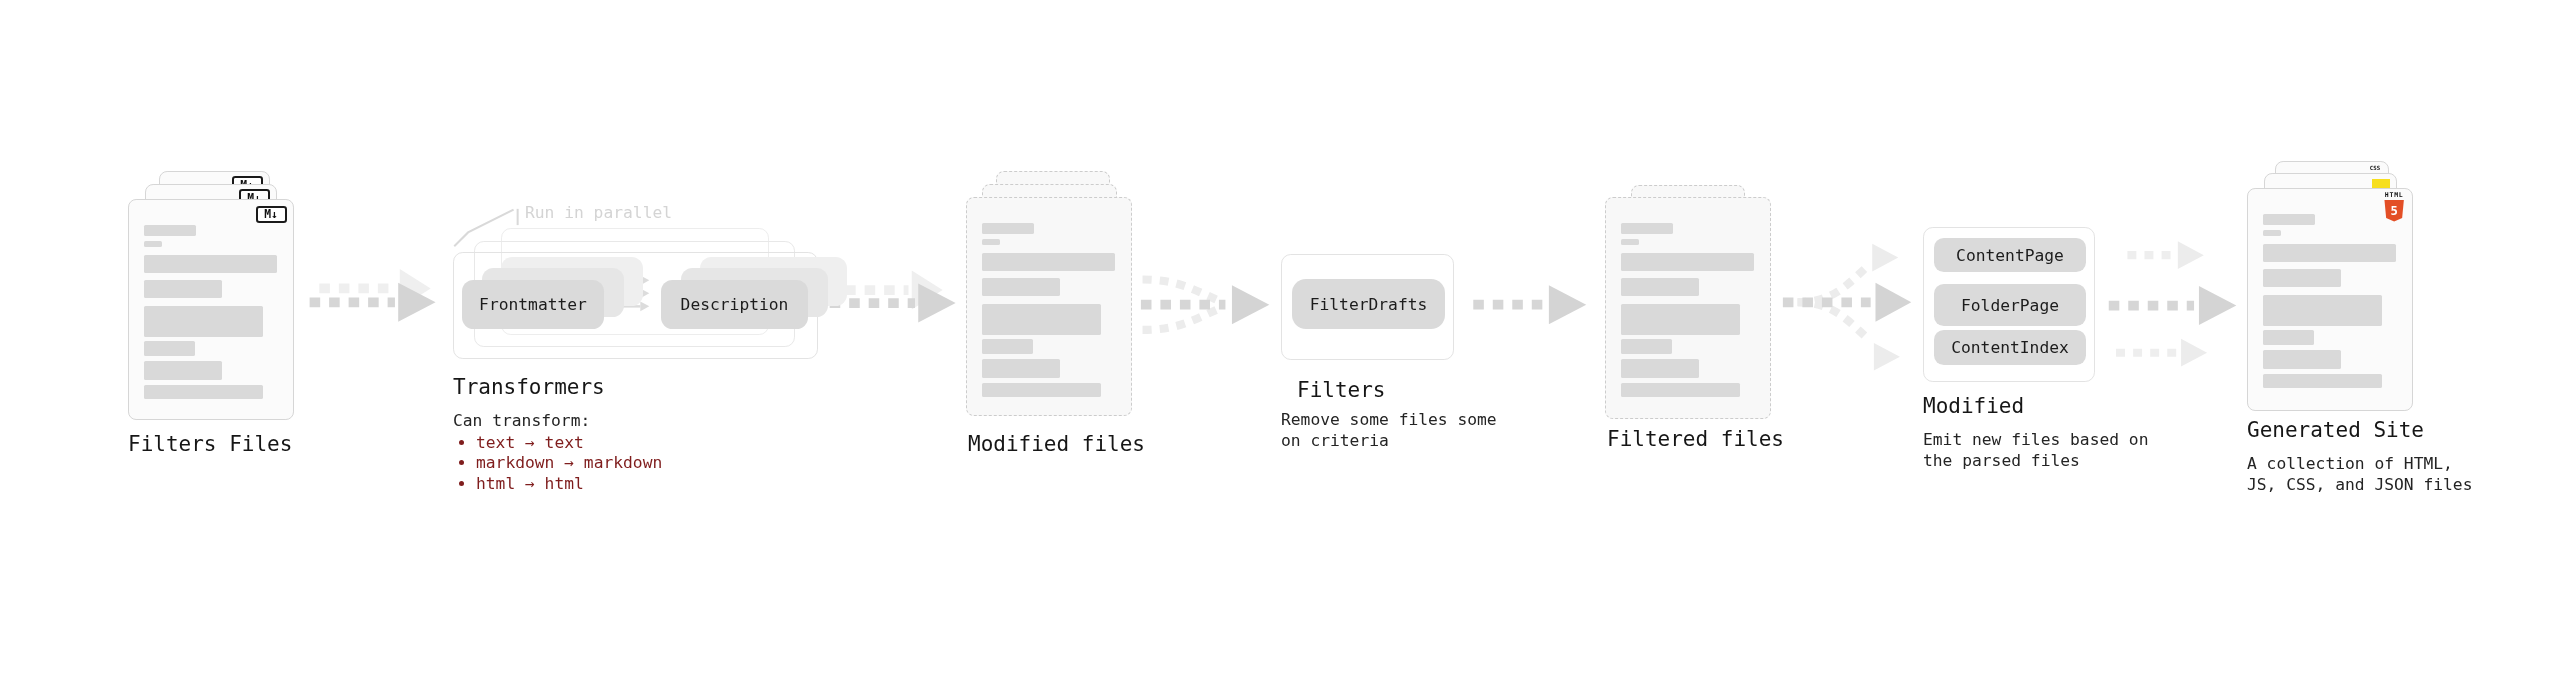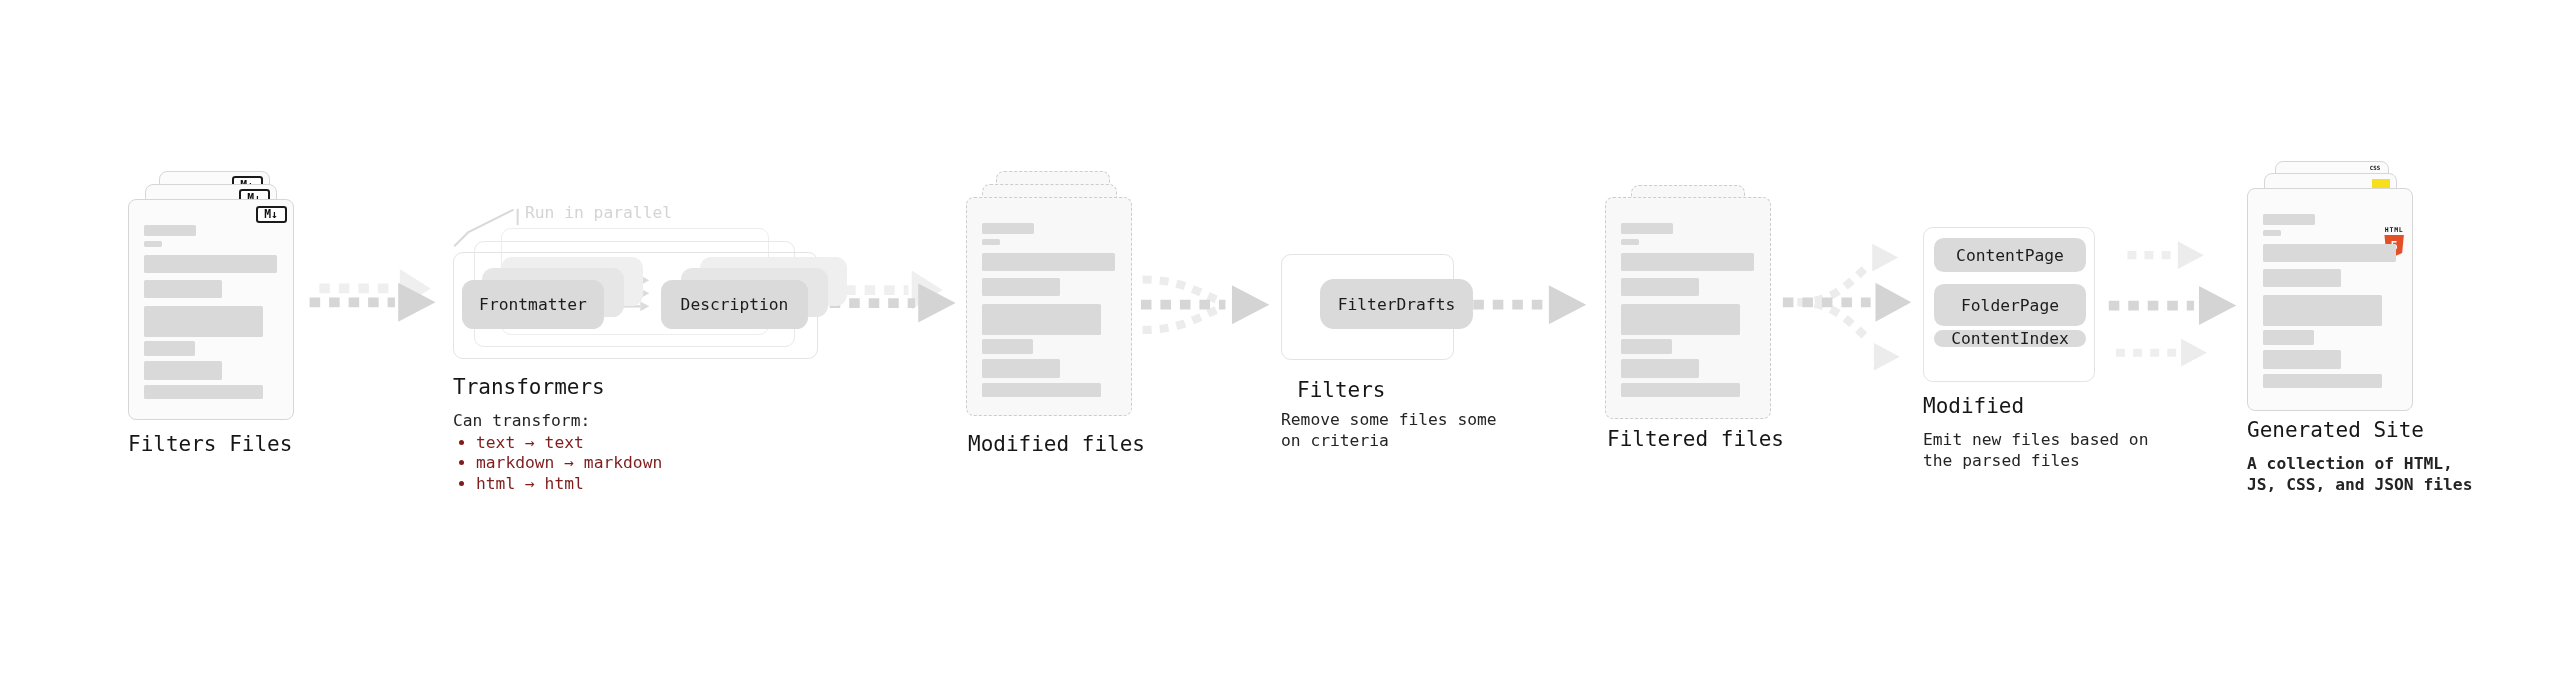--- a/index.html
+++ b/index.html
@@ -40,21 +40,21 @@
   .cssbar{width:13px;height:2.4px;background:#2965f1;margin-top:0.8px;}
 
   
   .bx{position:absolute;border:1.6px solid #e3e3e3;border-radius:9.8px;background:transparent;box-sizing:border-box;}
   .bx1{border-color:#ededed;}
   .bx2{border-color:#e8e8e8;}
   .pill{position:absolute;background:#dadada;border-radius:11.4px;display:flex;align-items:center;
         justify-content:center;font-size:16.3px;color:#1c1c1c;white-space:nowrap;box-sizing:border-box;}
   .g1{background:#e6e6e6;}
   .g2{background:#efefef;}
-  .filterpill{border-radius:14px;margin-left:28px;}
+  .filterpill{border-radius:14px;}
 
   
   .title{position:absolute;font-size:21px;color:#161616;white-space:nowrap;}
   .desc{position:absolute;font-size:16.3px;line-height:21px;color:#242424;white-space:pre-line;}
   .annot{position:absolute;font-size:16.3px;color:#d4d4d4;white-space:nowrap;}
   ul.bullets{position:absolute;margin:0;padding-left:21px;list-style:disc;font-size:16.3px;
              line-height:20.3px;color:#7f1d1d;}
 </style>
 </head>
 <body>
@@ -205,51 +205,51 @@
         <div class="bar" style="left: 14.6px; top: 161px; width: 78px; height: 18.7px;"></div>
         <div class="bar" style="left: 14.6px; top: 185px; width: 119px; height: 14px;"></div>
       </div>
   </div>
   <div class="title" style="left:1607px;top:427px;">Filtered files</div>
 
   <div>
     <div class="bx" style="left:1923px;top:227px;width:172px;height:155px;"></div>
     <div class="pill" style="left:1934px;top:238px;width:152px;height:34px;border-radius:9.8px;">ContentPage</div>
     <div class="pill" style="left:1934px;top:284px;width:152px;height:42px;border-radius:9.8px;">FolderPage</div>
-    <div class="pill" style="left:1934px;top:330px;width:152px;height:17px;border-radius:9.8px;">ContentIndex</div>
+    <div class="pill" style="left:1934px;top:330px;width:152px;height:35px;border-radius:9.8px;">ContentIndex</div>
   </div>
   <div class="title" style="left:1923px;top:394px;">Modified</div>
   <div class="desc" style="left:1923px;top:429px;">Emit new files based on
 the parsed files</div>
 
   <div>
     <div class="card" style="left:2275px;top:161px;width:114px;height:39px;">
       <div class="cssbadge" style="right:6.5px;top:4.1px;">
         <div class="csst">CSS</div>
         <div class="cssbar"></div>
       </div>
     </div>
     <div class="card" style="left:2264px;top:173px;width:133px;height:45px;">
       <div class="jsbadge" style="right:6.5px;top:4.9px;"></div>
     </div>
     <div class="card" style="left:2247px;top:188px;width:166px;height:223px;">
-      <div class="html5" style="right:8.1px;top:3.3px;margin-top:35px;">
+      <div class="html5" style="right:8.1px;top:3.3px;">
         <div class="h5t">HTML</div>
         <div class="h5s">
             <span>5</span>
           </div>
       </div>
     <div class="bar" style="left: 14.6px; top: 25px; width: 52px; height: 11.4px;"></div>
         <div class="bar" style="left: 14.6px; top: 41px; width: 18px; height: 5.7px;"></div>
         <div class="bar" style="left: 14.6px; top: 55px; width: 133px; height: 18px;"></div>
         <div class="bar" style="left: 14.6px; top: 80px; width: 78px; height: 18px;"></div>
         <div class="bar" style="left: 14.6px; top: 106px; width: 119px; height: 31px;"></div>
         <div class="bar" style="left: 14.6px; top: 141px; width: 51px; height: 14.6px;"></div>
         <div class="bar" style="left: 14.6px; top: 161px; width: 78px; height: 18.7px;"></div>
         <div class="bar" style="left: 14.6px; top: 185px; width: 119px; height: 14px;"></div>
       </div>
   </div>
   <div class="title" style="left:2247px;top:418px;">Generated Site</div>
-  <div class="desc" style="left:2247px;top:453px;font-weight:bold;">A collection of HTML,
+  <div class="desc" style="left:2247px;top:453px;">A collection of HTML,
 JS, CSS, and JSON files</div>
 
 </div>
 
 
 </body></html>

